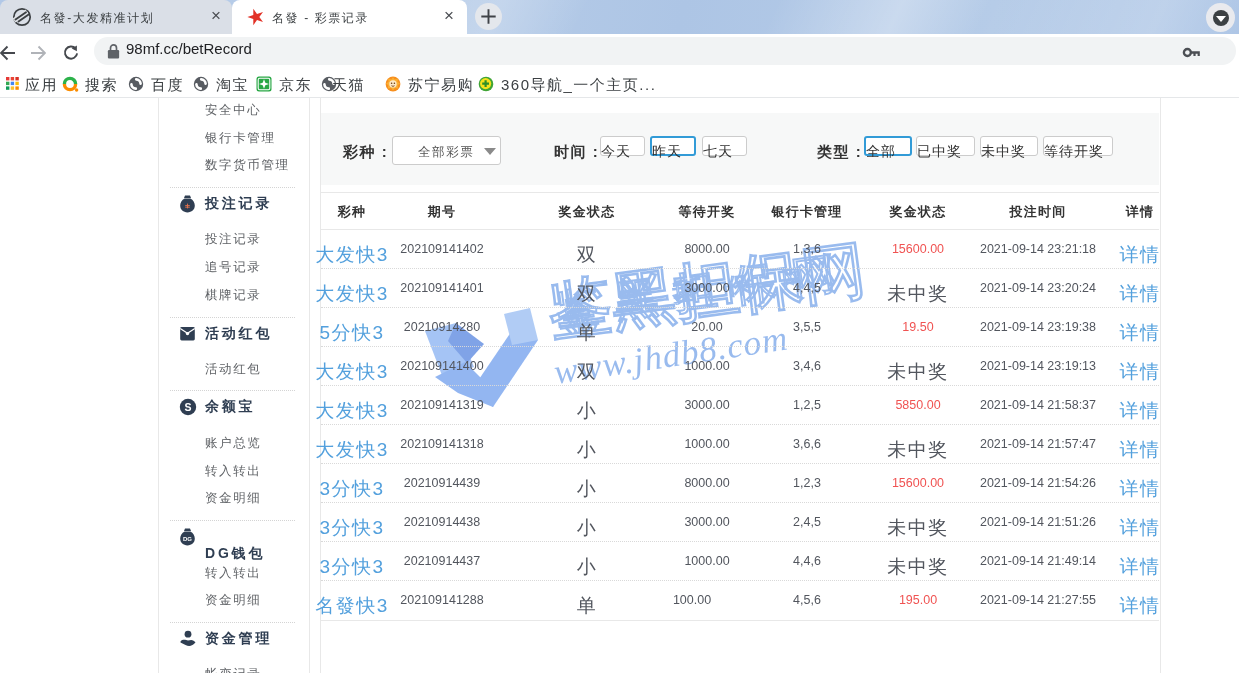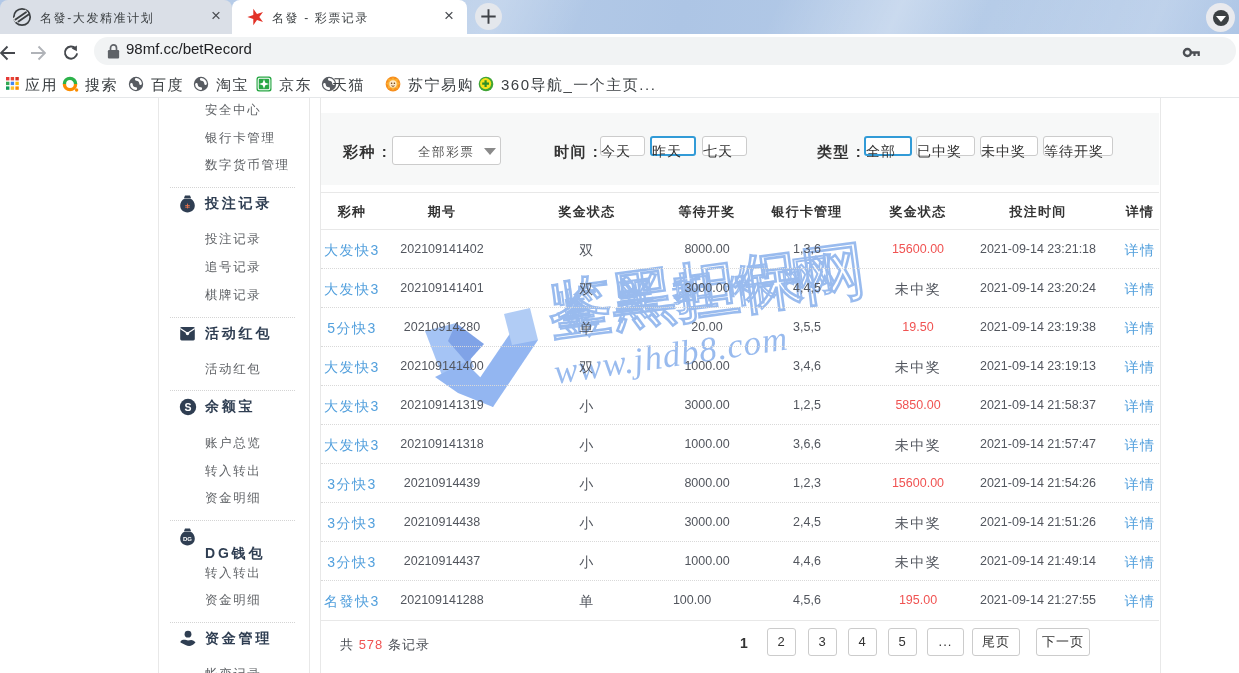--- a/index.html
+++ b/index.html
@@ -37,21 +37,21 @@
 .fbtn.on{border:2px solid #329bd7;line-height:26px}
 #dropdown{position:absolute;left:71px;top:38px;width:109px;height:29px;background:#fff;border:1px solid #ccc;border-radius:3px}
 #dropdown .txt{position:absolute;left:25px;top:7px;font-size:12.5px;color:#555;letter-spacing:1.6px}
 #dropdown .tri{position:absolute;left:91px;top:11px;width:0;height:0;border-left:6px solid transparent;border-right:6px solid transparent;border-top:7px solid #8a8a8a}
 
 #thead{position:absolute;left:0;top:94px;width:838px;height:38px;border-top:1px solid #e8e8e8;border-bottom:1px solid #e8e8e8}
 .hcell{position:absolute;top:10px;font-size:13px;font-weight:bold;color:#333;width:160px;margin-left:-80px;text-align:center;letter-spacing:1.2px}
 .row{position:absolute;left:0;width:838px;height:39px;border-bottom:1px dotted #d9d9d9;z-index:10}
 .row.last{border-bottom:1px solid #e8e8e8;height:40px}
 .cell{position:absolute;top:12px;font-size:12.5px;color:#52565e;width:170px;margin-left:-85px;text-align:center;white-space:nowrap}
-.ck{font-size:14px;letter-spacing:1.5px}
+.ck{font-size:19px;letter-spacing:1.5px}
 .blue{color:#53a0dd}
 .red{color:#f05352}
 
 #pager{position:absolute;left:0;top:521px;width:838px;height:54px}
 .pbtn{position:absolute;top:9px;height:28px;border:1px solid #ccc;border-radius:3px;background:#fff;
   font-size:13px;color:#333;text-align:center;line-height:26px;letter-spacing:1px}
 
 .mhead{position:absolute;font-size:14px;font-weight:bold;color:#2f3e52;letter-spacing:2.8px;white-space:nowrap}
 .msub{position:absolute;left:205px;font-size:12.5px;color:#5f6266;letter-spacing:1.6px;white-space:nowrap}
 .mdot{position:absolute;left:170px;width:125px;height:0;border-top:1px dotted #d4d4d4}
@@ -335,31 +335,20 @@
           <span class="cell" style="left:31px"><span class="blue ck">名發快3</span></span>
           <span class="cell" style="left:121px">202109141288</span>
           <span class="cell ck" style="left:266px">单</span>
           <span class="cell" style="left:371px">100.00</span>
           <span class="cell" style="left:486px">4,5,6</span>
           <span class="cell" style="left:597px"><span class="red">195.00</span></span>
           <span class="cell" style="left:717px">2021-09-14 21:27:55</span>
           <span class="cell" style="left:819px"><span class="blue ck">详情</span></span>
         </div>
 </div>
-    <div id="pager">
-<span style="position:absolute;left:19px;top:17px;font-size:13px;color:#4a4e55;letter-spacing:1px">共 <span class="red">578</span> 条记录</span>
-<span style="position:absolute;left:419px;top:16px;font-size:14px;font-weight:bold;color:#333">1</span>
-<div class="pbtn" style="left:446px;width:29px">2</div>
-<div class="pbtn" style="left:487px;width:29px">3</div>
-<div class="pbtn" style="left:527px;width:29px">4</div>
-<div class="pbtn" style="left:567px;width:29px">5</div>
-<div class="pbtn" style="left:606px;width:37px">...</div>
-<div class="pbtn" style="left:651px;width:48px">尾页</div>
-<div class="pbtn" style="left:715px;width:54px">下一页</div>
-</div>
   </div>
 </div>
 <svg id="wm" viewBox="0 0 1239 673">
 <g opacity="0.82">
 <path fill="#92b8f3" d="M425 331 L456 323 L474 367 L443 378 Z"></path>
 <path fill="#6590e2" d="M456 323 L484 344 L467 363 L448 341 Z"></path>
 <path fill="#7ca7ef" d="M435 377 L465 362 L497 394 L493 407 L458 393 Z"></path>
 <path fill="#7ca7ef" d="M471 391 L493 407 L538 340 L513 329 Z"></path>
 <path fill="#a0c2f4" d="M504 314 L530 308 L538 340 L512 345 Z"></path>
 </g>

